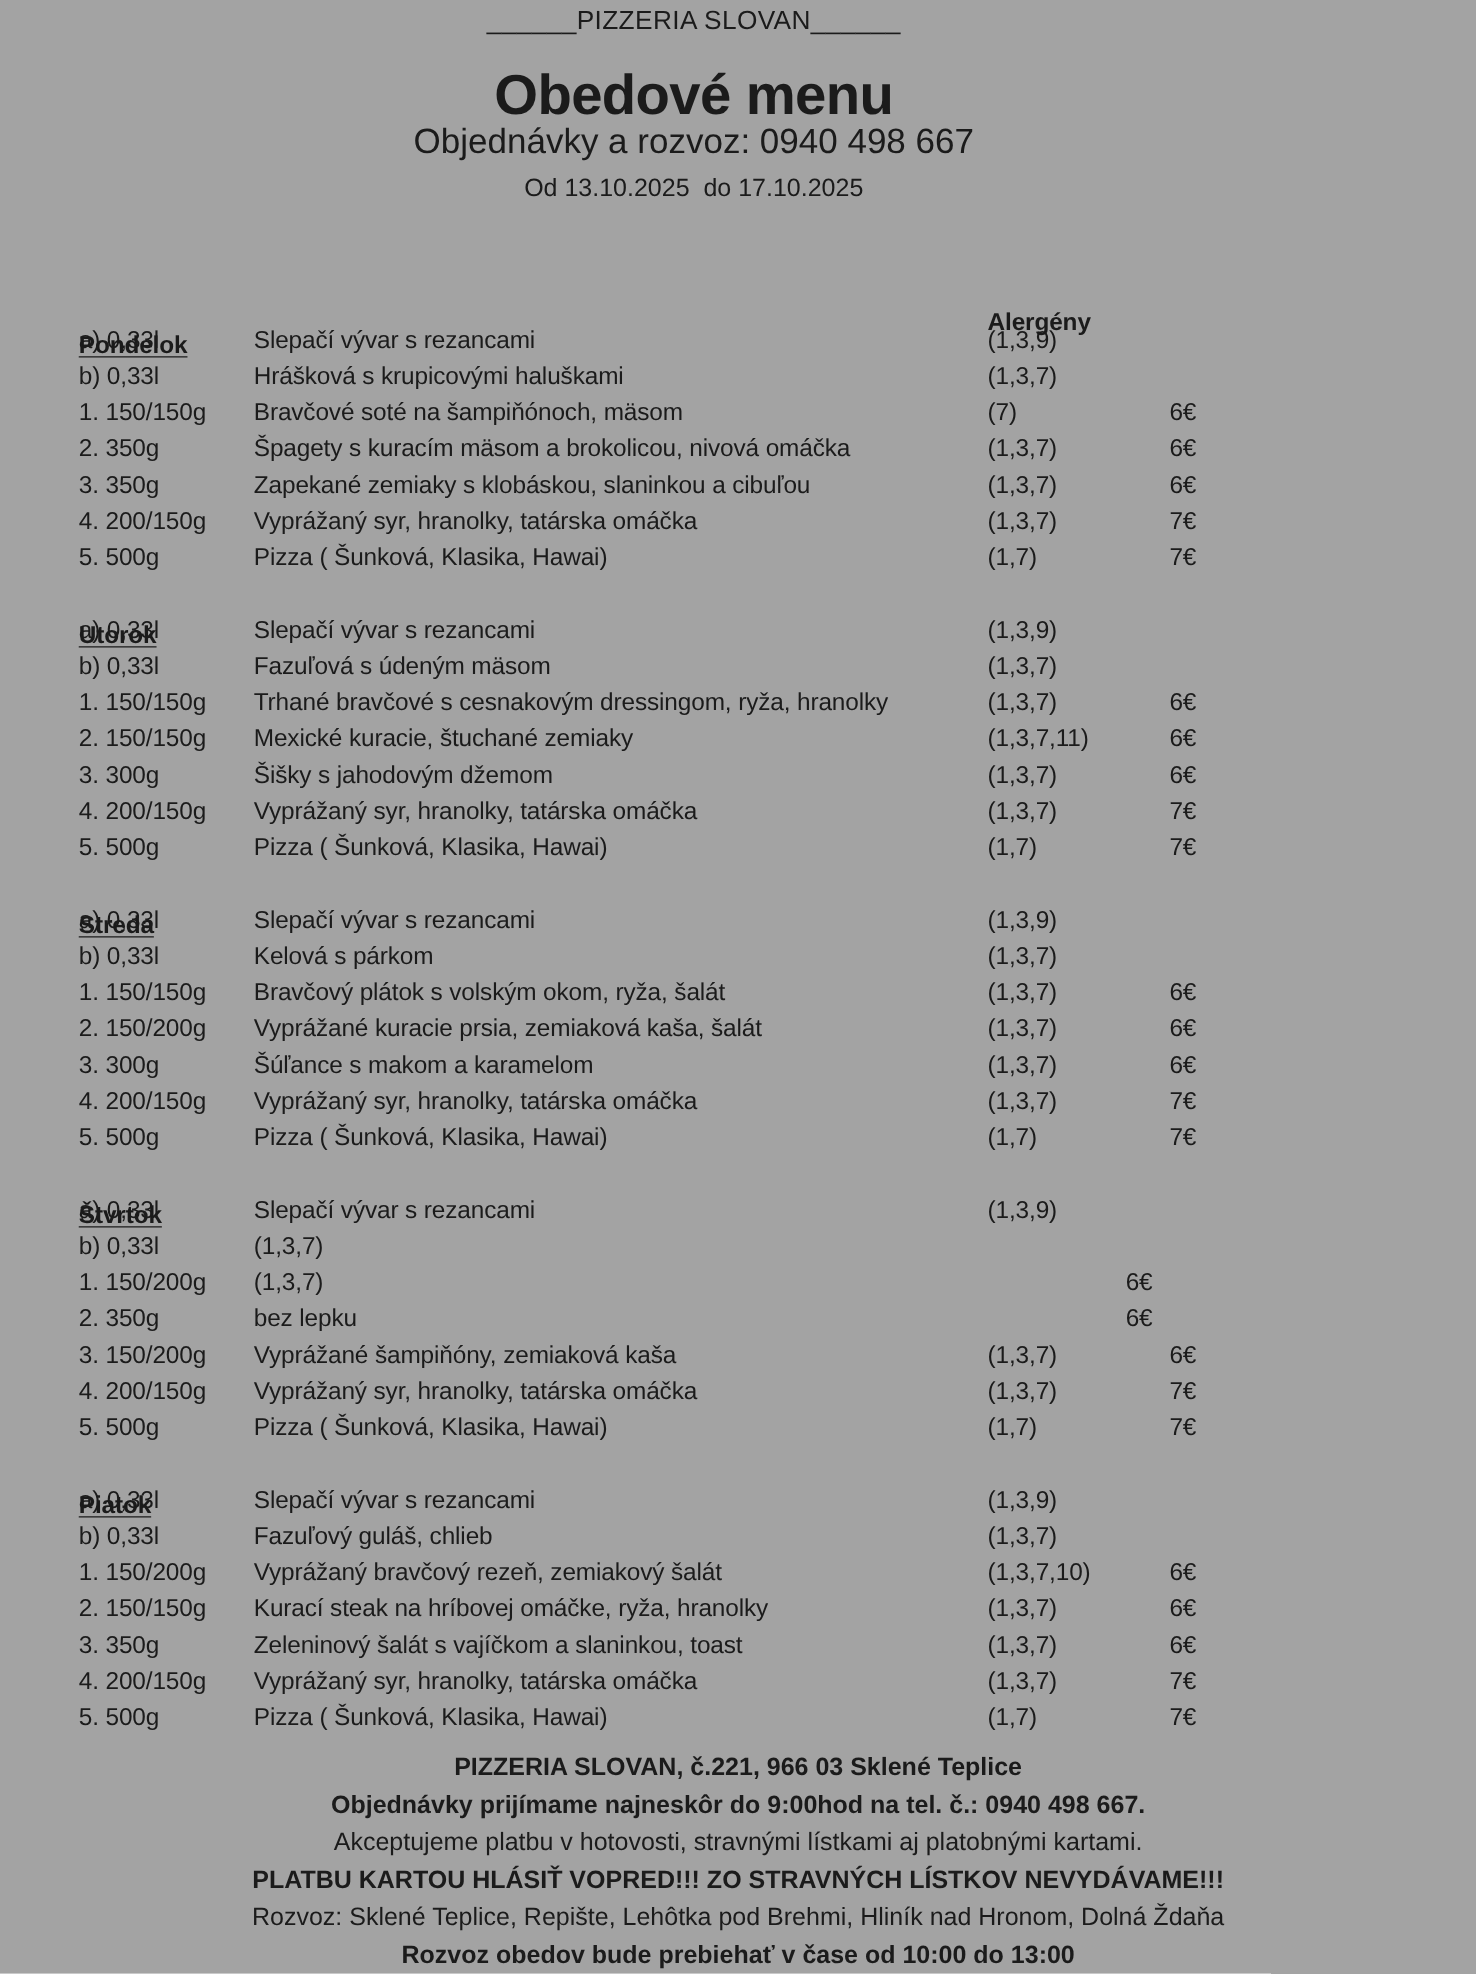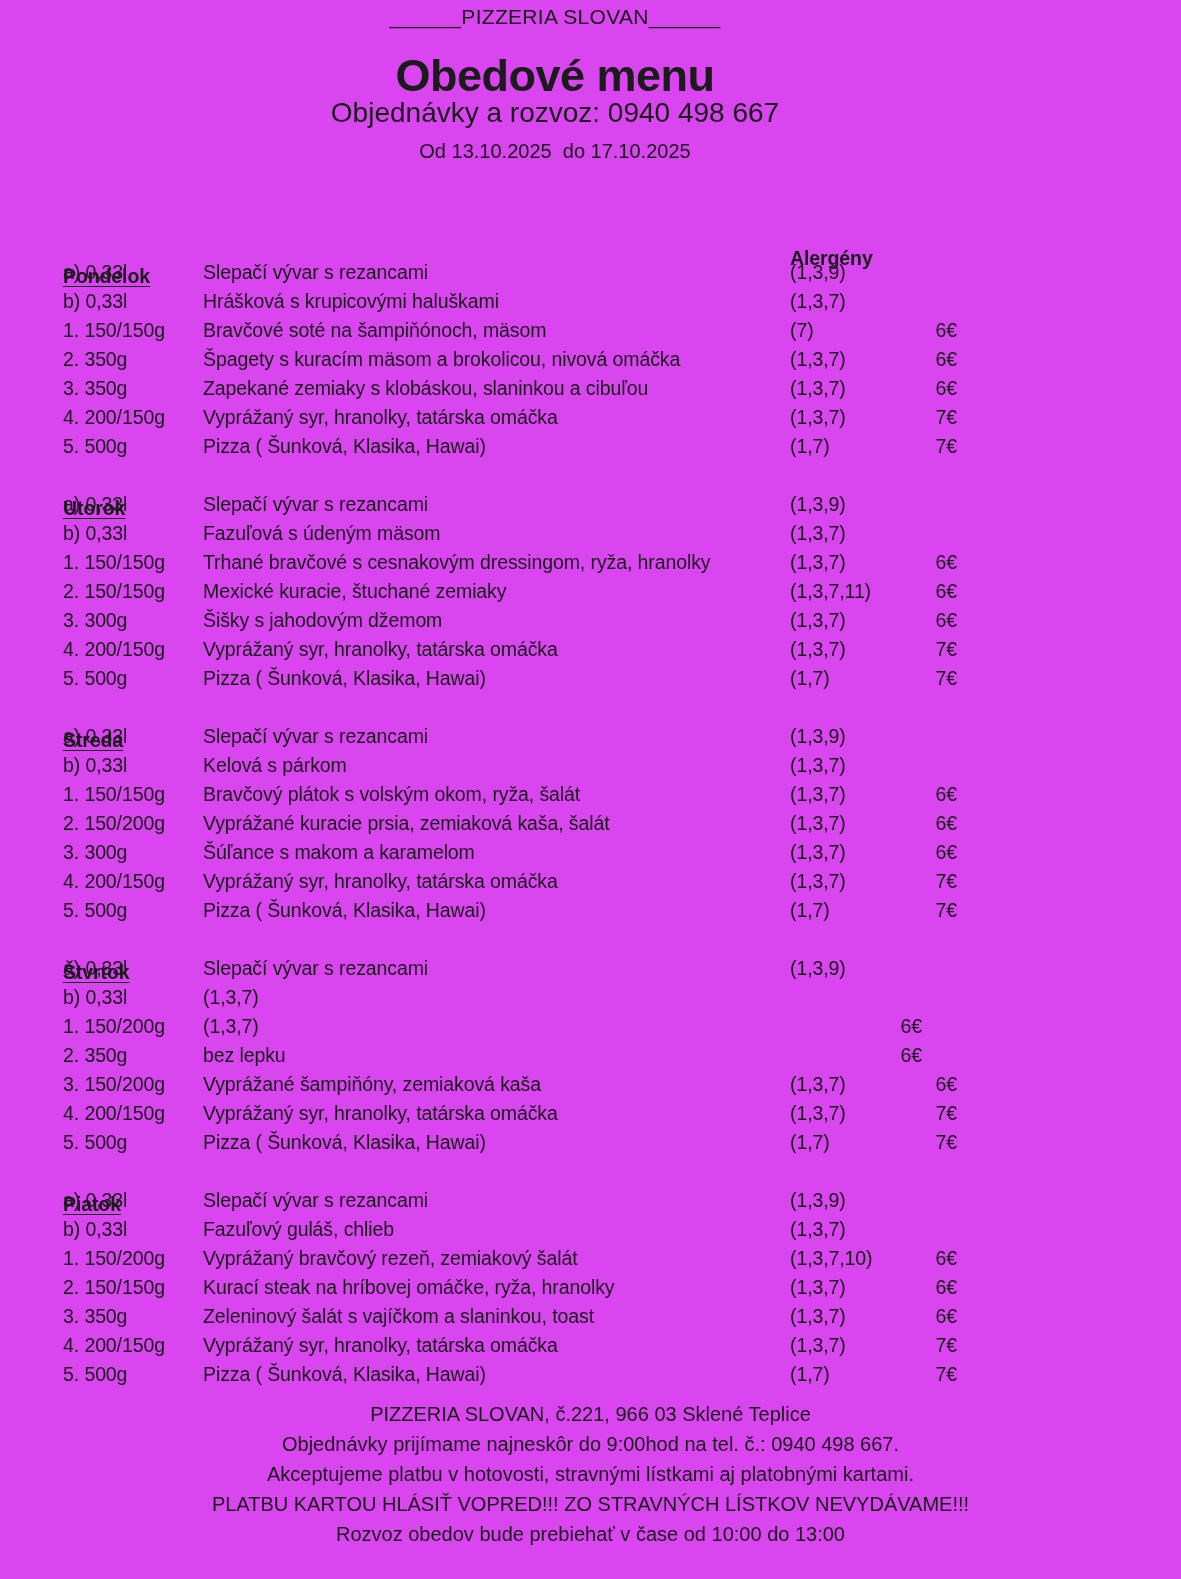--- a/index.html
+++ b/index.html
@@ -5,21 +5,21 @@
 <style>
   html, body {
     margin: 0;
     padding: 0;
     background: #ffffff;
   }
   .page {
     position: relative;
     width: 1181px;
     height: 1579px;
-    background: #d946ef;
+    background: #a3a3a3;
     color: #1b1b1b;
     font-family: "Liberation Sans", sans-serif;
     overflow: hidden;
   }
 
   
   .doc-header {
     position: absolute;
     top: 0;
     left: 0;
@@ -96,21 +96,21 @@
     width: 1181px;
     text-align: center;
   }
   .footer-line {
     height: 30px;
     line-height: 30px;
     font-size: 20px;
     white-space: nowrap;
   }
   .footer-line.bold {
-    font-weight: normal;
+    font-weight: bold;
   }
 </style>
 </head>
 <body>
 
 <div class="page">
 
   <div class="doc-header">
     <div class="restaurant-line">______PIZZERIA SLOVAN______</div>
     <div class="doc-title">Obedové menu</div>
@@ -344,16 +344,17 @@
         <span class="price">7€</span>
       </div>
     </div>
 
   <div class="doc-footer" id="doc-footer">
 
   <div class="footer-line bold">PIZZERIA SLOVAN, č.221, 966 03 Sklené Teplice</div>
       <div class="footer-line bold">Objednávky prijímame najneskôr do 9:00hod na tel. č.: 0940 498 667.</div>
       <div class="footer-line">Akceptujeme platbu v hotovosti, stravnými lístkami aj platobnými kartami.</div>
       <div class="footer-line bold">PLATBU KARTOU HLÁSIŤ VOPRED!!! ZO STRAVNÝCH LÍSTKOV NEVYDÁVAME!!!</div>
+      <div class="footer-line">Rozvoz: Sklené Teplice, Repište, Lehôtka pod Brehmi, Hliník nad Hronom, Dolná Ždaňa</div>
       <div class="footer-line bold">Rozvoz obedov bude prebiehať v čase od 10:00 do 13:00</div>
     </div>
 
 </div>
 
 </body></html>

